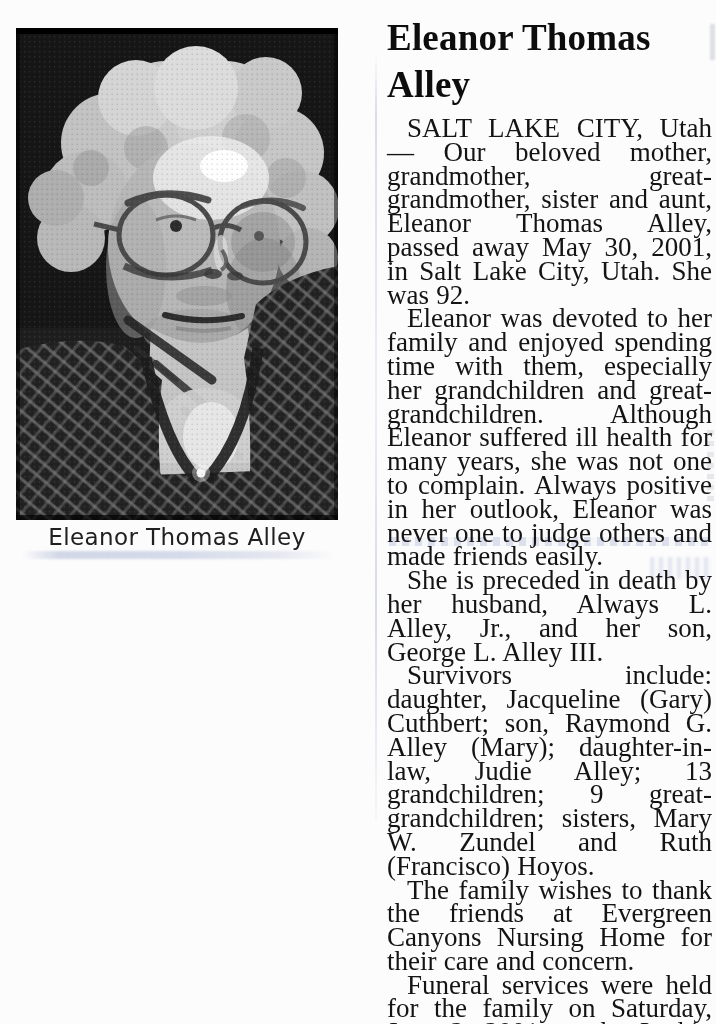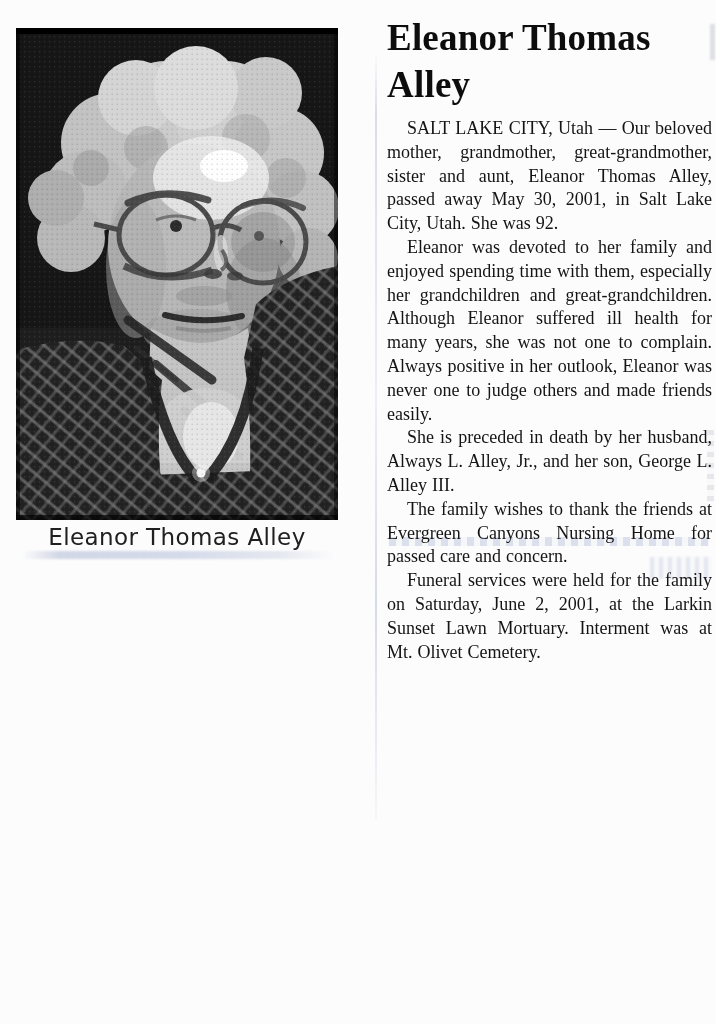--- a/index.html
+++ b/index.html
@@ -46,21 +46,21 @@
     margin: 0 0 9px 0;
     font-family: "Liberation Serif", serif;
     font-weight: bold;
     font-size: 37px;
     line-height: 47px;
     letter-spacing: 0.2px;
     color: #0d0d0d;
   }
   .para {
     margin: 0;
-    font-size: 18px;
+    font-size: 27px;
     line-height: 23.8px;
     text-align: justify;
     text-indent: 20px;
     word-spacing: 0.5px;
   }
 
   
   .artifact { position: absolute; pointer-events: none; z-index: 1; }
   .smudge-caption {
     left: 22px; top: 551px; width: 314px; height: 8px;
@@ -209,18 +209,19 @@
   <div class="artifact smudge-col2"></div>
   <div class="artifact smudge-edge"></div>
   <div class="artifact smudge-edge-top"></div>
 
   <article class="column">
     <h1 class="headline">Eleanor Thomas Alley</h1>
     <div class="body">
         <p class="para">SALT LAKE CITY, Utah — Our beloved mother, grandmother, great-grandmother, sister and aunt, Eleanor Thomas Alley, passed away May 30, 2001, in Salt Lake City, Utah. She was 92.</p>
         <p class="para">Eleanor was devoted to her family and enjoyed spending time with them, especially her grandchildren and great-grandchildren. Although Eleanor suffered ill health for many years, she was not one to complain. Always positive in her outlook, Eleanor was never one to judge others and made friends easily.</p>
         <p class="para">She is preceded in death by her husband, Always L. Alley, Jr., and her son, George L. Alley III.</p>
-        <p class="para">The family wishes to thank the friends at Evergreen Canyons Nursing Home for passed care and concern.</p>
+        <p class="para">Survivors include: daughter, Jacqueline (Gary) Cuthbert; son, Raymond G. Alley (Mary); daughter-in-law, Judie Alley; 13 grandchildren; 9 great-grandchildren; sisters, Mary W. Zundel and Ruth (Francisco) Hoyos.</p>
+        <p class="para">The family wishes to thank the friends at Evergreen Canyons Nursing Home for their care and concern.</p>
         <p class="para">Funeral services were held for the family on Saturday, June 2, 2001, at the Larkin Sunset Lawn Mortuary. Interment was at Mt. Olivet Cemetery.</p>
       </div>
   </article>
 
 </div>
 
 </body></html>

